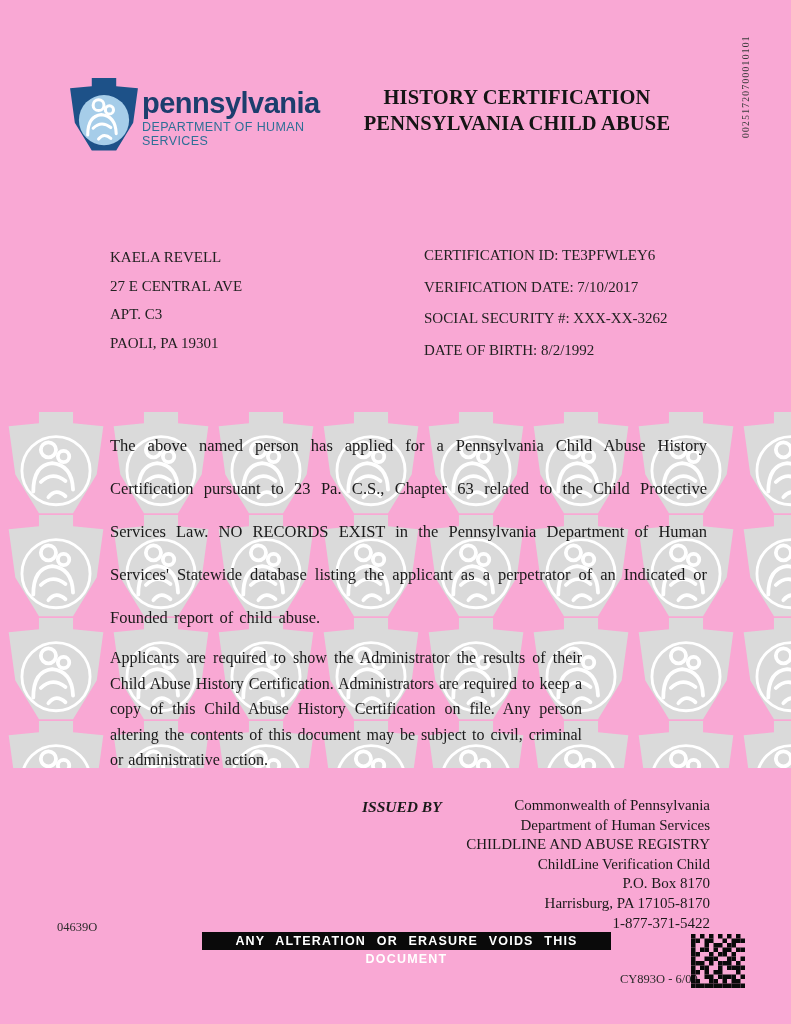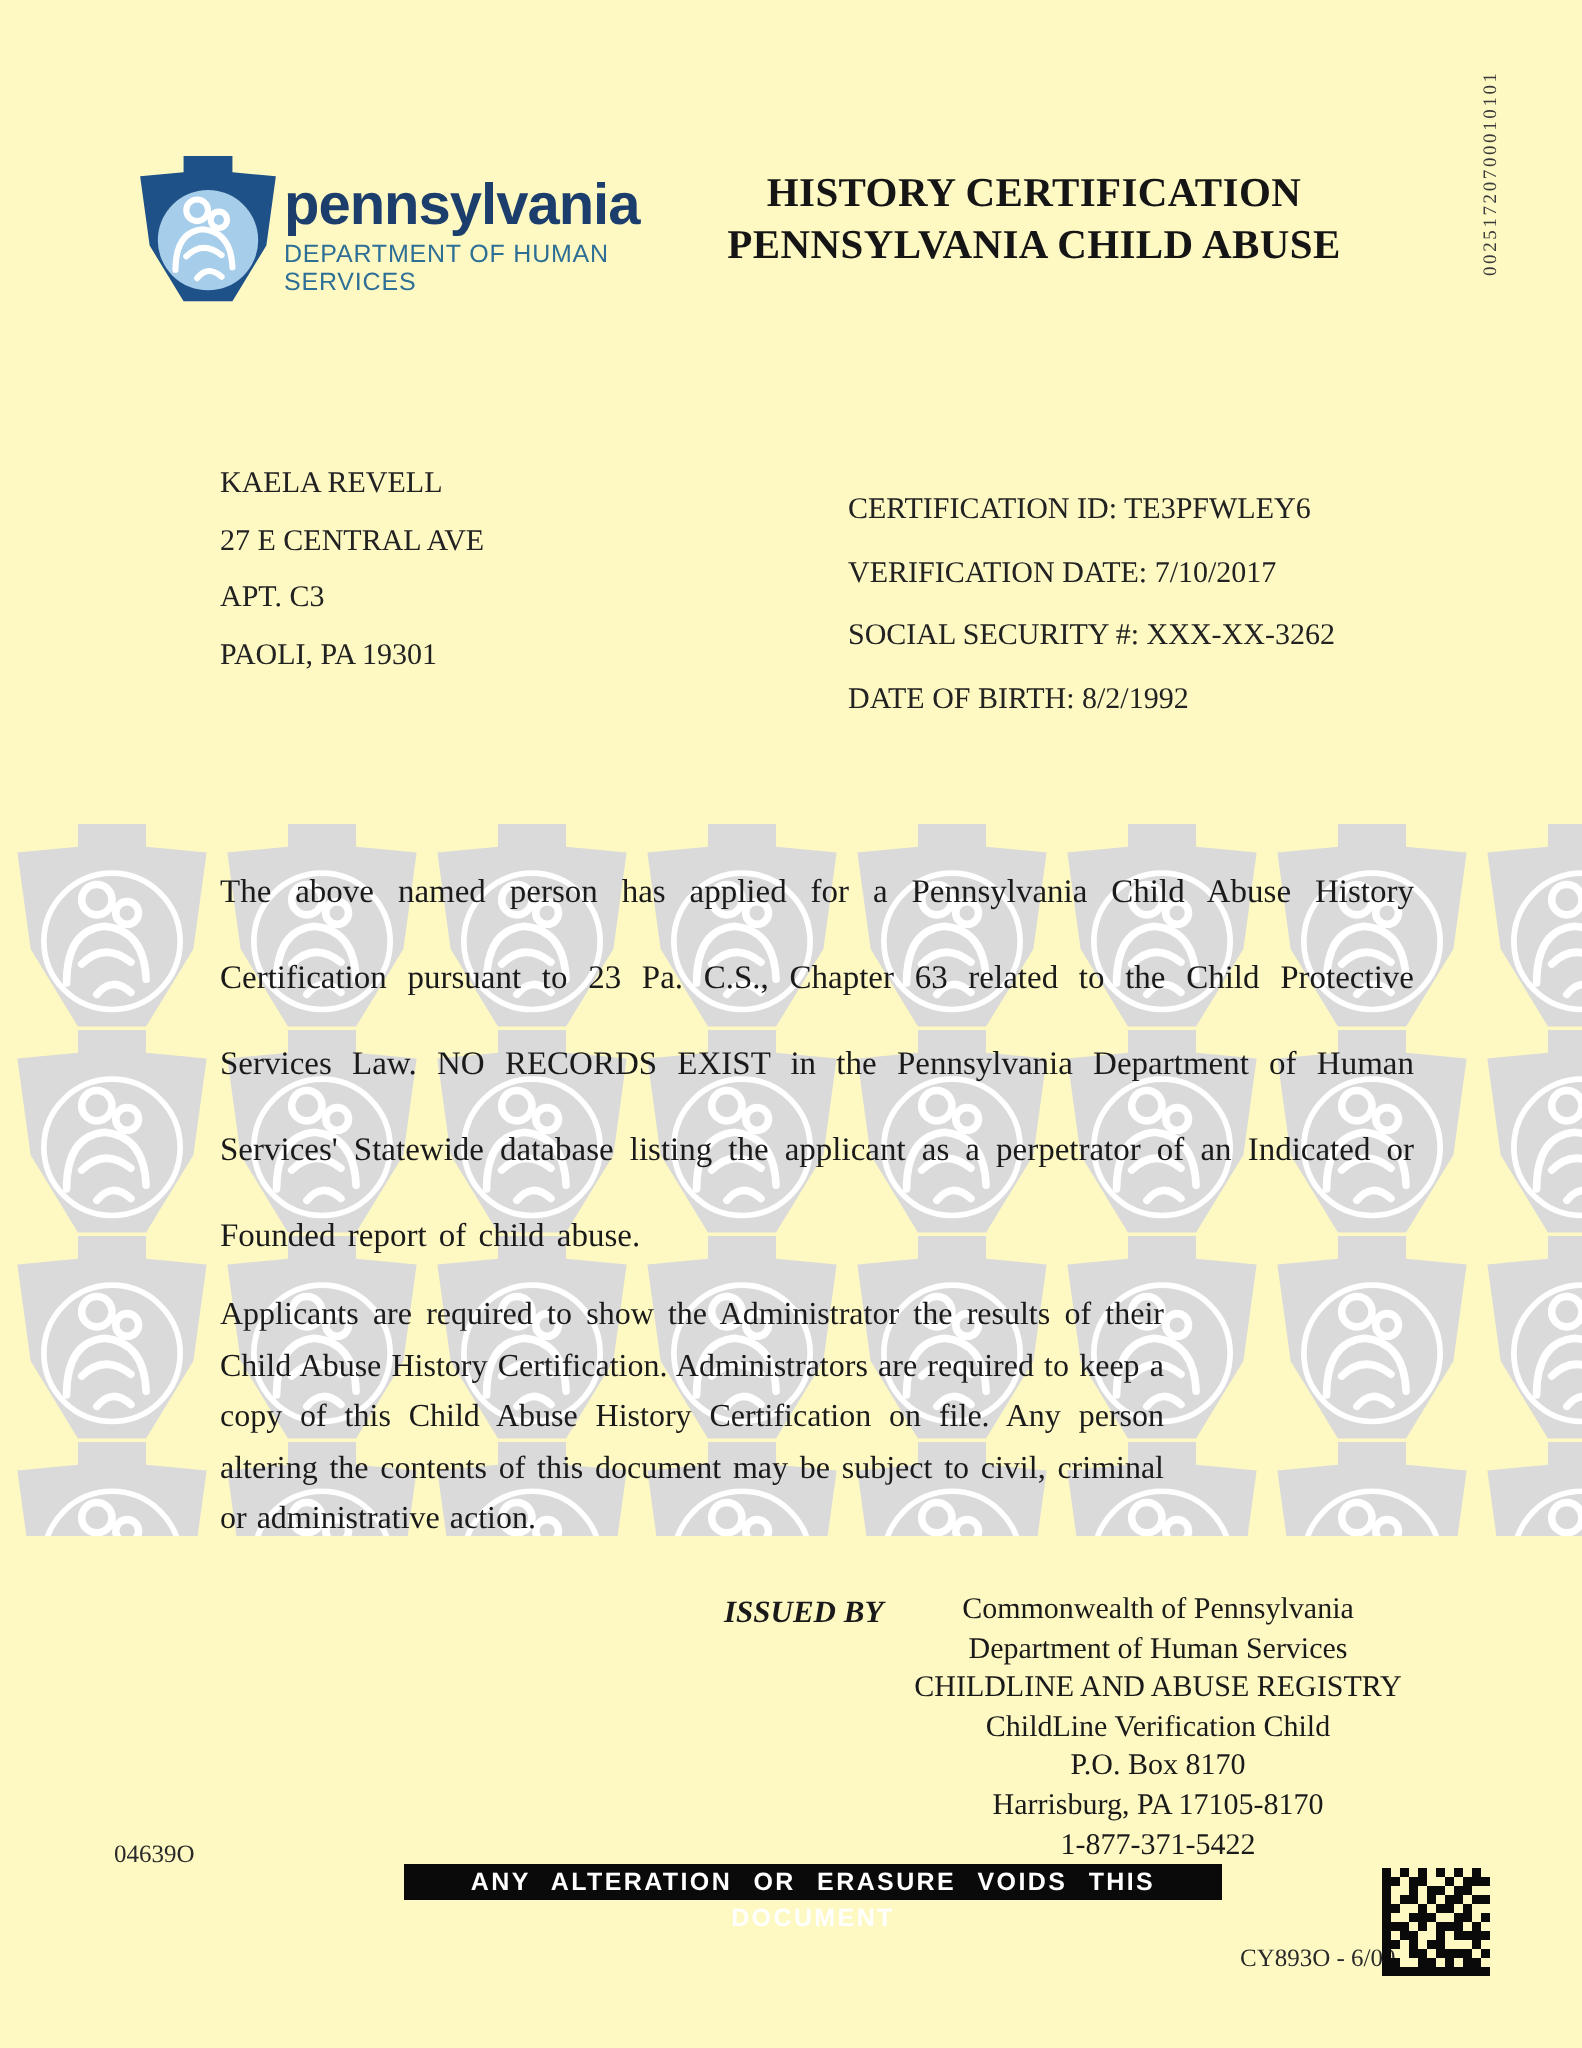--- a/index.html
+++ b/index.html
@@ -1,20 +1,20 @@
 <!DOCTYPE html>
 <html><head>
 <meta charset="utf-8">
 <style>
   * { margin:0; padding:0; box-sizing:border-box; }
   html,body { background:#ffffff; }
   .page {
     position:relative;
     width:791px; height:1024px;
-    background:#fef9c3;
+    background:#f9a8d4;
     overflow:hidden;
     font-family:"Liberation Serif", serif;
     color:#1f1f1f;
     margin:0 auto;
   }
 
   
   .logo-wrap { position:absolute; left:70px; top:78px; width:290px; height:80px; }
   .logo-key  { position:absolute; left:0; top:0; }
   .logo-text { position:absolute; left:72px; top:10px; font-family:"Liberation Sans", sans-serif; }
@@ -27,41 +27,41 @@
     letter-spacing:0.2px; color:#151515;
   }
 
   .serial {
     position:absolute; left:741px; top:26px; height:112px;
     writing-mode:vertical-rl; transform:rotate(180deg);
     font-size:9.5px; letter-spacing:1.3px; color:#3a3a3a;
   }
 
   
-  .recipient { position:absolute; left:110px; top:228px; font-size:15px; line-height:28.5px; color:#222; }
+  .recipient { position:absolute; left:110px; top:243px; font-size:15px; line-height:28.5px; color:#222; }
   .certinfo  { position:absolute; left:424px; top:248px; font-size:15px; color:#222; }
   .certinfo div { margin-bottom:16.5px; line-height:15px; }
 
   
   .watermark { position:absolute; left:0; top:412px; width:791px; height:356px; overflow:hidden; z-index:0; }
   .wm-tile   { position:absolute; }
 
   
   .para { position:relative; z-index:1; text-align:justify; color:#1a1a1a; }
   .para1 { position:absolute; left:110px; top:424px; width:597px; font-size:16.5px; line-height:43px; word-spacing:2px; }
   .para2 { position:absolute; left:110px; top:645px; width:472px; font-size:16px;  line-height:25.6px; word-spacing:1px; }
 
   
   .issued-label {
     position:absolute; left:362px; top:798px;
     font-style:italic; font-weight:600; font-size:15.5px; color:#1a1a1a; z-index:1;
   }
   .issued-block {
     position:absolute; left:448px; top:796px; width:262px;
-    text-align:center; font-size:15px; line-height:19.6px; color:#1a1a1a; z-index:1;
+    text-align:right; font-size:15px; line-height:19.6px; color:#1a1a1a; z-index:1;
   }
 
   
   .alter-bar {
     position:absolute; left:202px; top:932px; width:409px; height:18px;
     background:#0a0a0a; color:#ffffff;
     font-family:"Liberation Sans", sans-serif; font-weight:bold; font-size:12.5px;
     letter-spacing:1.2px; word-spacing:6px;
     text-align:center; line-height:18px; z-index:1;
   }

